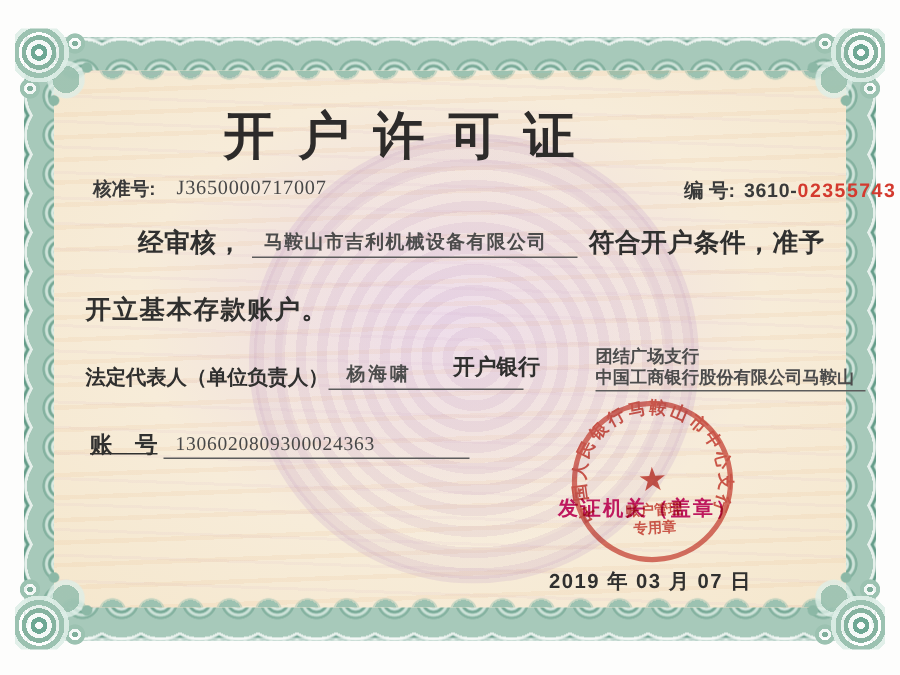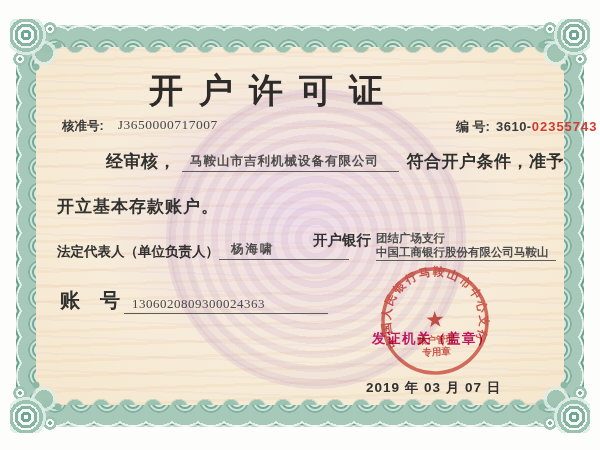--- a/index.html
+++ b/index.html
@@ -75,35 +75,35 @@
   .txt{position:absolute;z-index:3;}
   .title{left:0;top:68px;width:532px;text-align:center;
     font-family:"Liberation Serif", serif;font-weight:bold;font-size:34px;
     letter-spacing:16px;padding-left:16px;box-sizing:border-box;color:#2d2b2a;}
   .approval{left:62px;top:118px;font-size:12.5px;font-weight:bold;color:#3a3a3a;}
   .approval .val{font-family:"Liberation Serif", serif;font-weight:normal;font-size:13.5px;
     margin-left:14px;color:#474747;letter-spacing:.5px;position:relative;top:-1px;}
   .serial{left:412px;top:118px;font-size:13px;font-weight:bold;color:#3a3a3a;margin-left:44px;}
   .serial .prefix{margin-left:6px;letter-spacing:.5px;}
   .serial .rednum{color:#d43a2f;letter-spacing:1px;}
-  .review{left:92px;top:150px;width:458px;display:flex;align-items:flex-end;margin-left:14px;}
+  .review{left:92px;top:150px;width:458px;display:flex;align-items:flex-end;}
   .big{font-size:17px;font-weight:bold;color:#30302f;white-space:nowrap;letter-spacing:.5px;}
   .fill{border-bottom:1.5px solid #5c5c5c;font-family:"Liberation Serif", serif;
     font-weight:bold;color:#4c4c4c;}
   .review .company{flex:1;margin:0 8px 1px 6px;font-size:12.5px;letter-spacing:1px;
     padding:0 4px 1px 8px;}
   .open-line{left:57px;top:195px;font-size:17px;font-weight:bold;color:#30302f;letter-spacing:1px;}
   .legal{left:57px;top:241px;display:flex;align-items:flex-end;}
   .legal .lbl{font-size:13.5px;font-weight:bold;color:#30302f;white-space:nowrap;}
   .legal .name{width:118px;margin-bottom:1px;font-size:12.5px;letter-spacing:2px;padding:0 0 1px 12px;}
-  .bank{left:313px;top:231px;display:flex;align-items:flex-start;}
+  .bank{left:302px;top:231px;display:flex;align-items:center;gap:32px;}
   .bank .lbl{font-size:14.5px;font-weight:bold;color:#30302f;white-space:nowrap;padding-bottom:3px;}
   .bank .name{width:180px;margin-left:5px;font-size:11.5px;line-height:14px;padding-bottom:1px;}
   .account{left:60px;top:287px;display:flex;align-items:flex-end;}
-  .account .lbl{font-size:20px;font-weight:bold;color:#30302f;white-space:pre;}
+  .account .lbl{font-size:15px;font-weight:bold;color:#30302f;white-space:pre;text-decoration:underline;}
   .account .num{width:196px;margin-left:4px;font-size:13px;letter-spacing:.5px;padding:0 0 1px 8px;font-weight:normal;color:#484848;}
   .issuer{left:372px;top:330px;font-size:13.5px;font-weight:bold;color:#be185d;letter-spacing:1.5px;}
   .date{left:366px;top:355px;font-size:13.5px;font-weight:bold;color:#30302f;letter-spacing:1px;margin-top:24px;}
   
   .seal{position:absolute;left:378px;top:264px;width:114px;height:114px;z-index:5;
     mix-blend-mode:multiply;opacity:.9;transform:rotate(-3deg);}
 </style>
 </head>
 <body>
 

